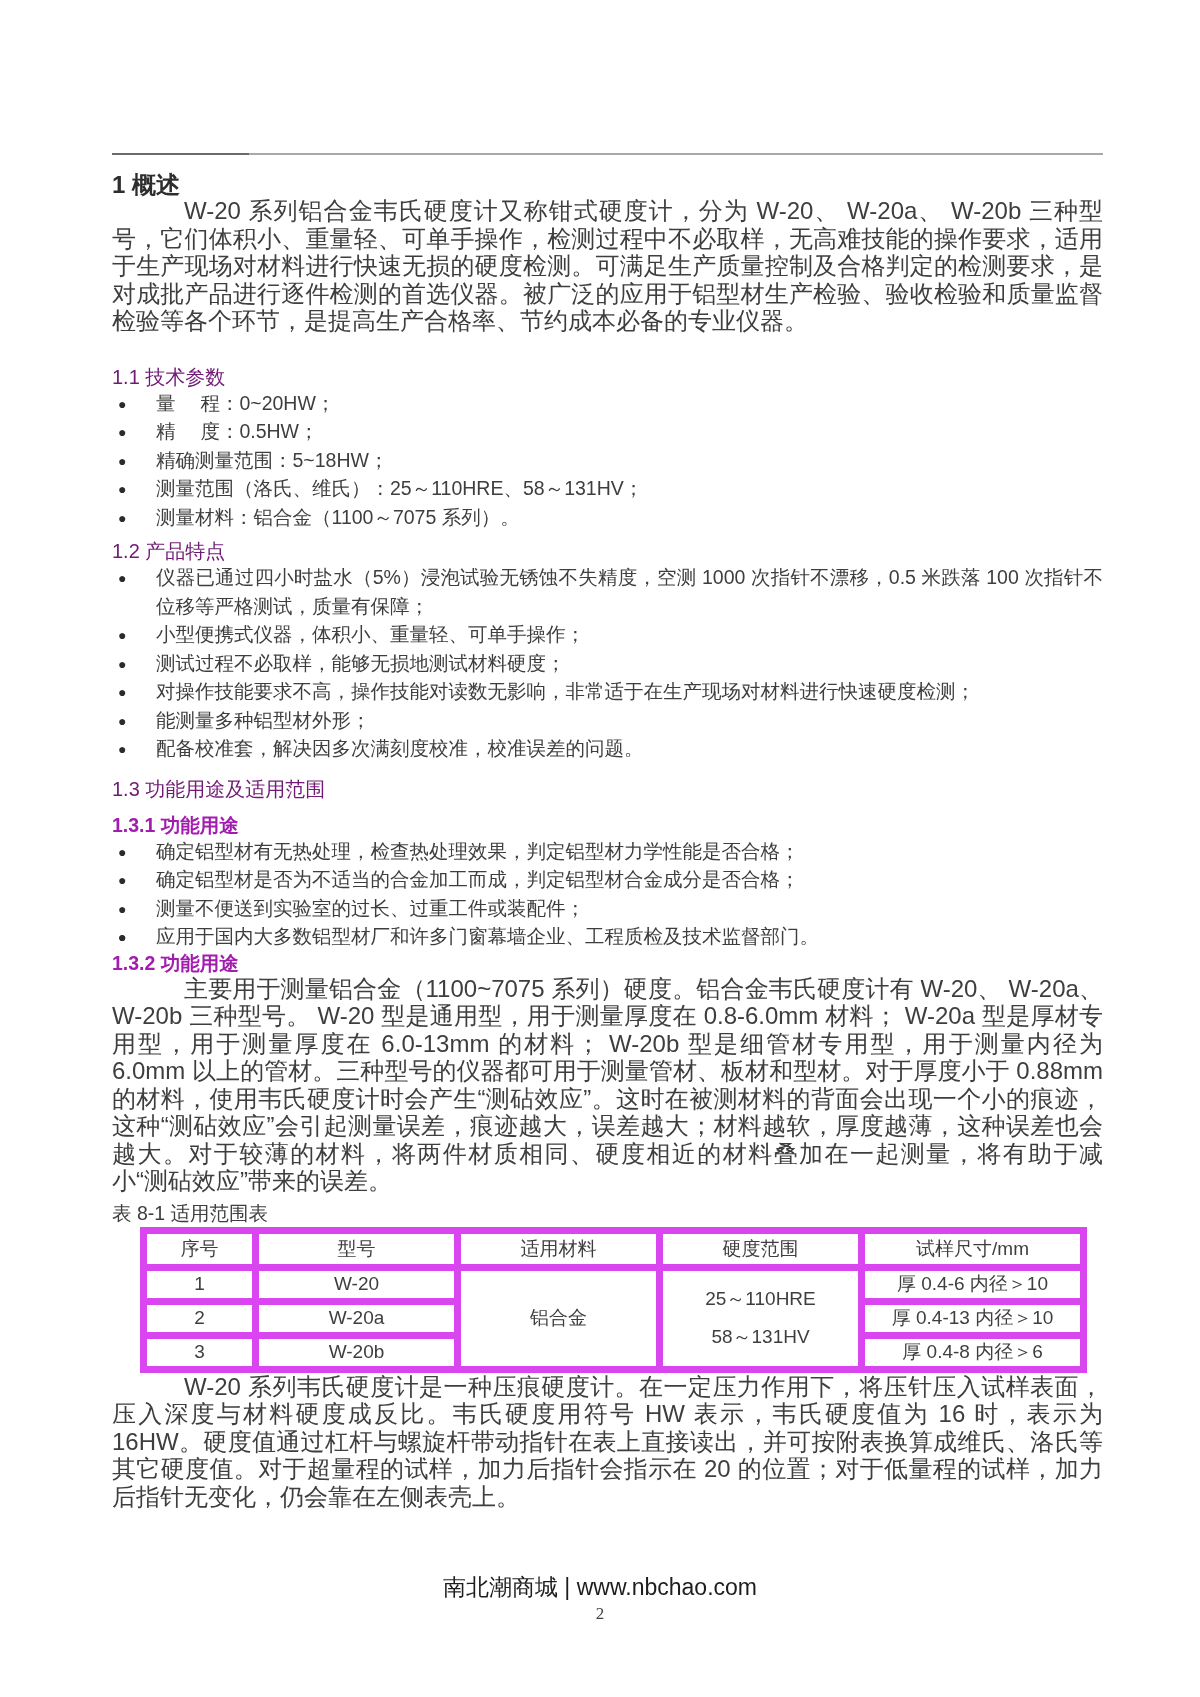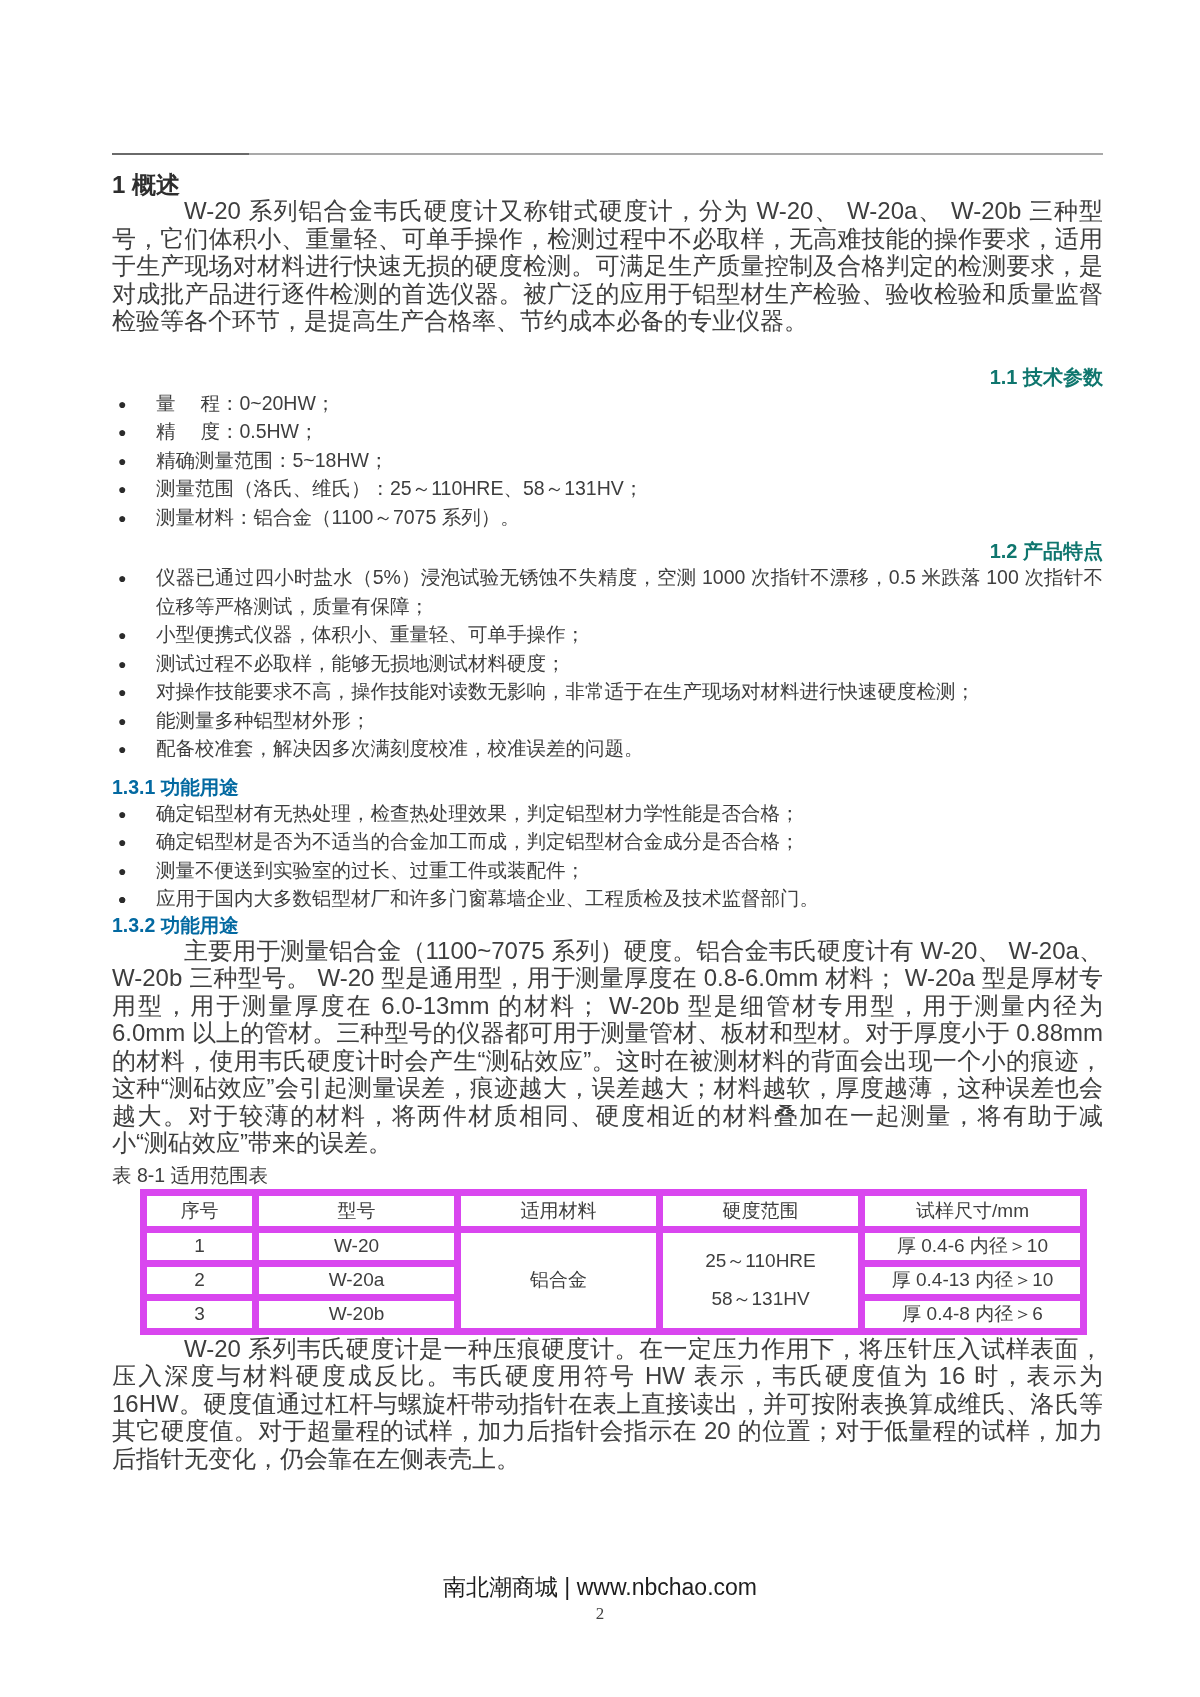--- a/index.html
+++ b/index.html
@@ -11,22 +11,22 @@
     font-family:"Liberation Sans","DejaVu Sans",sans-serif;
     color:#3e3e3e;
     overflow:hidden;
   }
   .content{position:absolute;left:112px;top:0;width:991px;}
   .top-rule{
     margin-top:153px;height:2px;
     background:linear-gradient(to right,#6a6a6a 0px,#6a6a6a 137px,#a9a9a9 137px,#a9a9a9 100%);
   }
   .h1{margin-top:18px;font-size:24px;line-height:24px;font-weight:700;color:#2e2e2e;}
-  .h2{font-size:20px;line-height:24px;font-weight:700;color:#0f766e;text-align:right;}
-  .h3{font-size:19.5px;line-height:24px;font-weight:700;color:#0369a1;}
+  .h2{font-size:20px;line-height:24px;font-weight:400;color:#701a75;}
+  .h3{font-size:19.5px;line-height:24px;font-weight:700;color:#a21caf;}
   p.body{margin:0;font-size:24px;line-height:27.5px;text-align:justify;text-indent:3em;}
   .intro{margin-top:8px;}
   .mt30{margin-top:30px;}
   .mt14{margin-top:14px;}
   .mt12{margin-top:12px;}
   .mt8{margin-top:8px;}
   .mt5{margin-top:5px;}
   .mt0{margin-top:0;}
   ul.bullets{list-style:none;margin:0;padding:0;font-size:19.5px;}
   ul.bullets li{
@@ -87,20 +87,21 @@
     <div class="h2 mt8">1.2 产品特点</div>
     <ul class="bullets mt12">
       <li><span class="dot">●</span><span>仪器已通过四小时盐水（5%）浸泡试验无锈蚀不失精度，空测 1000 次指针不漂移，0.5 米跌落 100 次指针不位移等严格测试，质量有保障；</span></li>
       <li><span class="dot">●</span><span>小型便携式仪器，体积小、重量轻、可单手操作；</span></li>
       <li><span class="dot">●</span><span>测试过程不必取样，能够无损地测试材料硬度；</span></li>
       <li><span class="dot">●</span><span>对操作技能要求不高，操作技能对读数无影响，非常适于在生产现场对材料进行快速硬度检测；</span></li>
       <li><span class="dot">●</span><span>能测量多种铝型材外形；</span></li>
       <li><span class="dot">●</span><span>配备校准套，解决因多次满刻度校准，校准误差的问题。</span></li>
     </ul>
 
+    <div class="h2 mt14">1.3 功能用途及适用范围</div>
 
     <div class="h3 mt12">1.3.1 功能用途</div>
     <ul class="bullets mt5">
       <li><span class="dot">●</span><span>确定铝型材有无热处理，检查热处理效果，判定铝型材力学性能是否合格；</span></li>
       <li><span class="dot">●</span><span>确定铝型材是否为不适当的合金加工而成，判定铝型材合金成分是否合格；</span></li>
       <li><span class="dot">●</span><span>测量不便送到实验室的过长、过重工件或装配件；</span></li>
       <li><span class="dot">●</span></li>
       <li><span class="dot">●</span><span>应用于国内大多数铝型材厂和许多门窗幕墙企业、工程质检及技术监督部门。</span></li>
     </ul>
 

